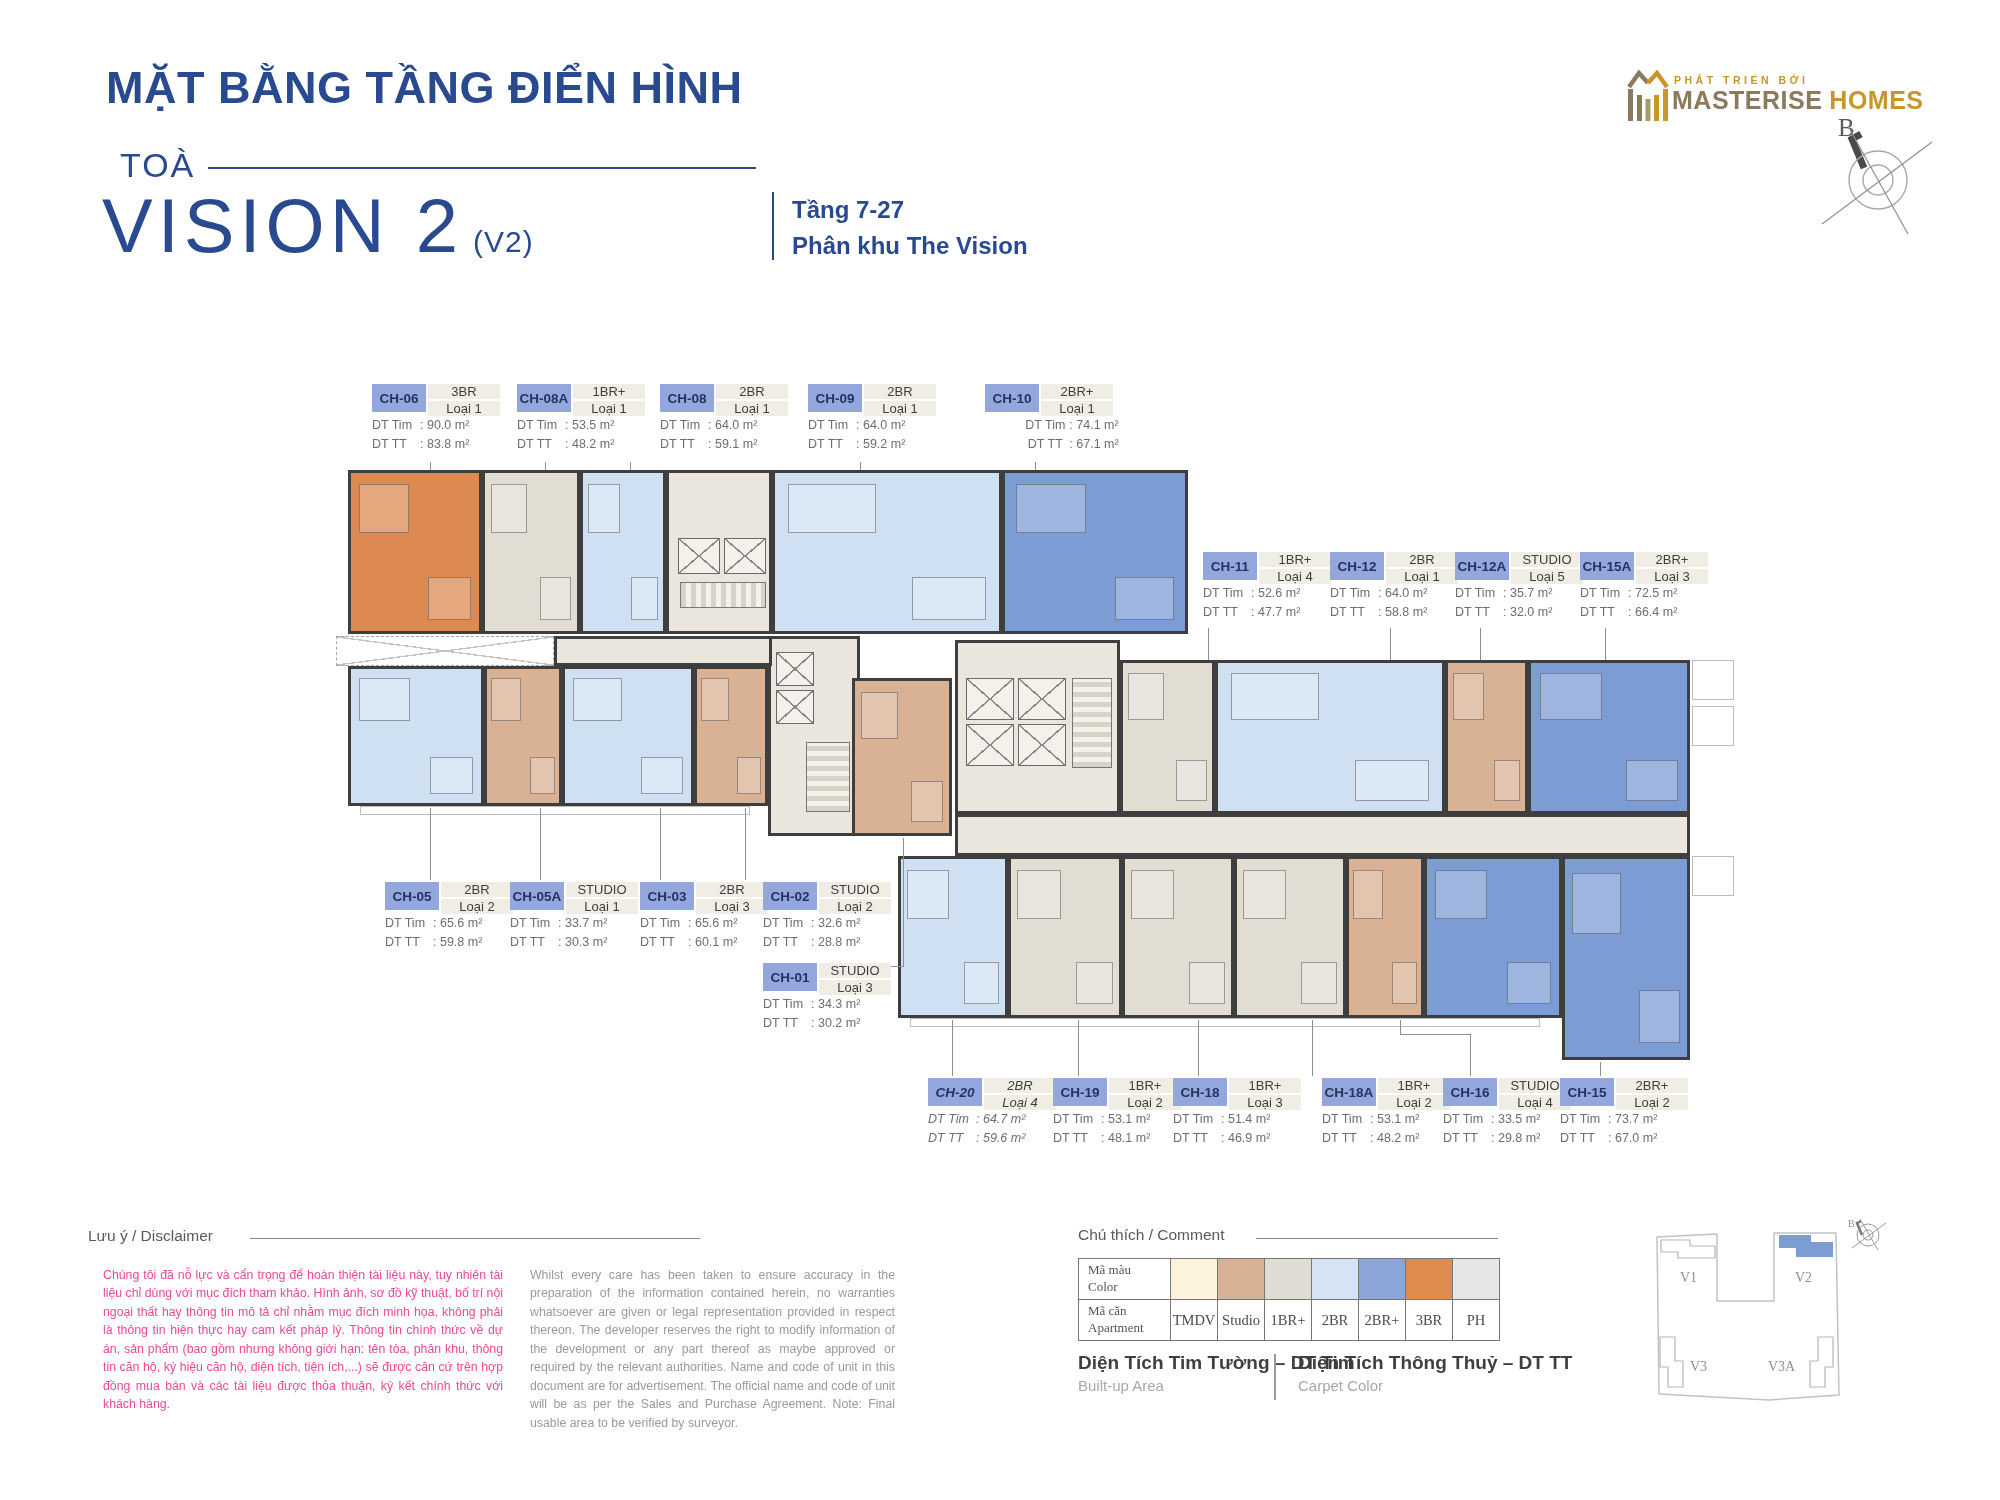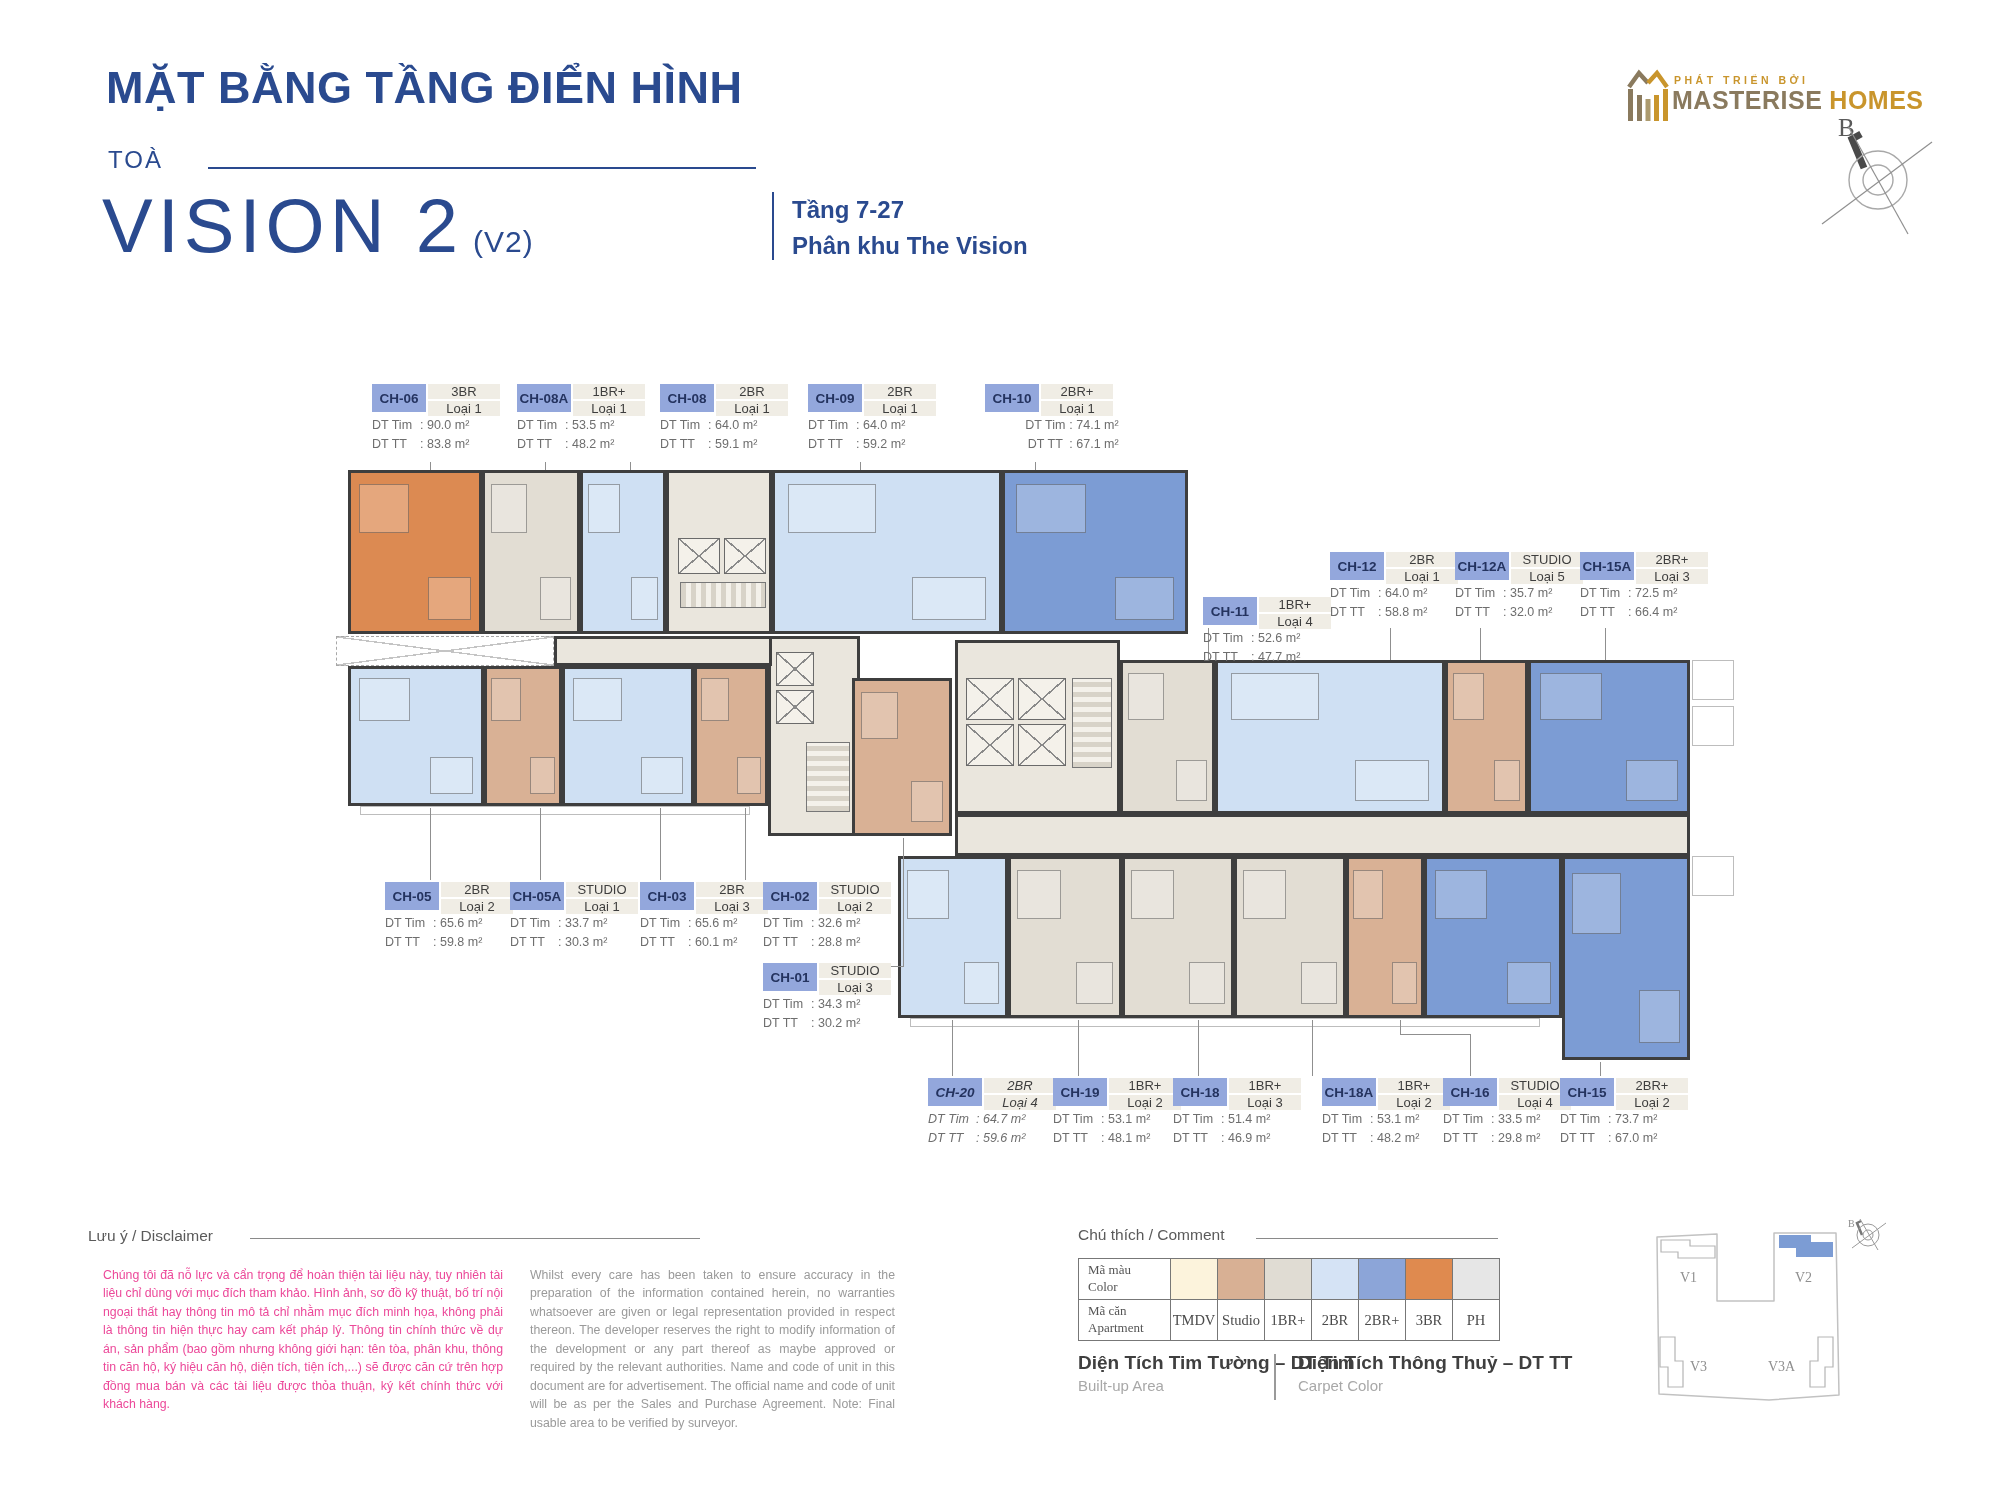--- a/index.html
+++ b/index.html
@@ -2,21 +2,21 @@
 <html style="--accent: #2A4A8F; --chip: #93A7DC; --chiptext: #24335F; --wall: #3E3E3E; --core: #EAE6DD; --gold: #C9952C; --taupe: #8A7A5E;"><head>
 <meta charset="utf-8">
 <style>
   html,body{margin:0;padding:0;}
   body{width:2000px;height:1500px;background:#ffffff;position:relative;overflow:hidden;
        font-family:"Liberation Sans",sans-serif;color:#333;}
 
   
   .title{position:absolute;left:106px;top:62px;font-size:45px;font-weight:700;
          color:var(--accent,#2A4A8F);letter-spacing:.5px;}
-  .toa{position:absolute;left:108px;top:146px;font-size:24px;letter-spacing:2px;
+  .toa{position:absolute;left:120px;top:146px;font-size:34px;letter-spacing:2px;
        color:var(--accent,#2A4A8F);}
   .toa-line{position:absolute;left:208px;top:167px;width:548px;height:2px;background:var(--accent,#2A4A8F);}
   .vision-row{position:absolute;left:102px;top:182px;color:var(--accent,#2A4A8F);white-space:nowrap;}
   .vision-row .vname{font-size:76px;font-weight:200;letter-spacing:5px;}
   .vision-row .vcode{font-size:30px;letter-spacing:1px;margin-left:10px;}
   .vdiv{position:absolute;left:772px;top:192px;width:2px;height:68px;background:var(--accent,#2A4A8F);}
   .floors{position:absolute;left:792px;top:196px;font-size:24px;font-weight:700;color:var(--accent,#2A4A8F);}
   .subdiv{position:absolute;left:792px;top:232px;font-size:24px;font-weight:700;color:var(--accent,#2A4A8F);}
 
   
@@ -229,21 +229,21 @@
           <div>2BR+</div>
           <div>Loại 1</div>
         </div>
       </div>
       <div class="areas">
         <div><span class="al">DT Tim</span>: 74.1 m²</div>
         <div><span class="al">DT TT</span>: 67.1 m²</div>
       </div>
     </div>
     <div class="leader" style="left: 1208px; top: 628px; width: 1px; height: 32px;"></div>
-    <div class="u-label" style="left: 1203px; top: 552px; margin-top: 45px;">
+    <div class="u-label" style="left: 1203px; top: 552px;">
       <div class="chiprow">
         <div class="chip">CH-11</div>
         <div class="types">
           <div>1BR+</div>
           <div>Loại 4</div>
         </div>
       </div>
       <div class="areas">
         <div><span class="al">DT Tim</span>: 52.6 m²</div>
         <div><span class="al">DT TT</span>: 47.7 m²</div>

